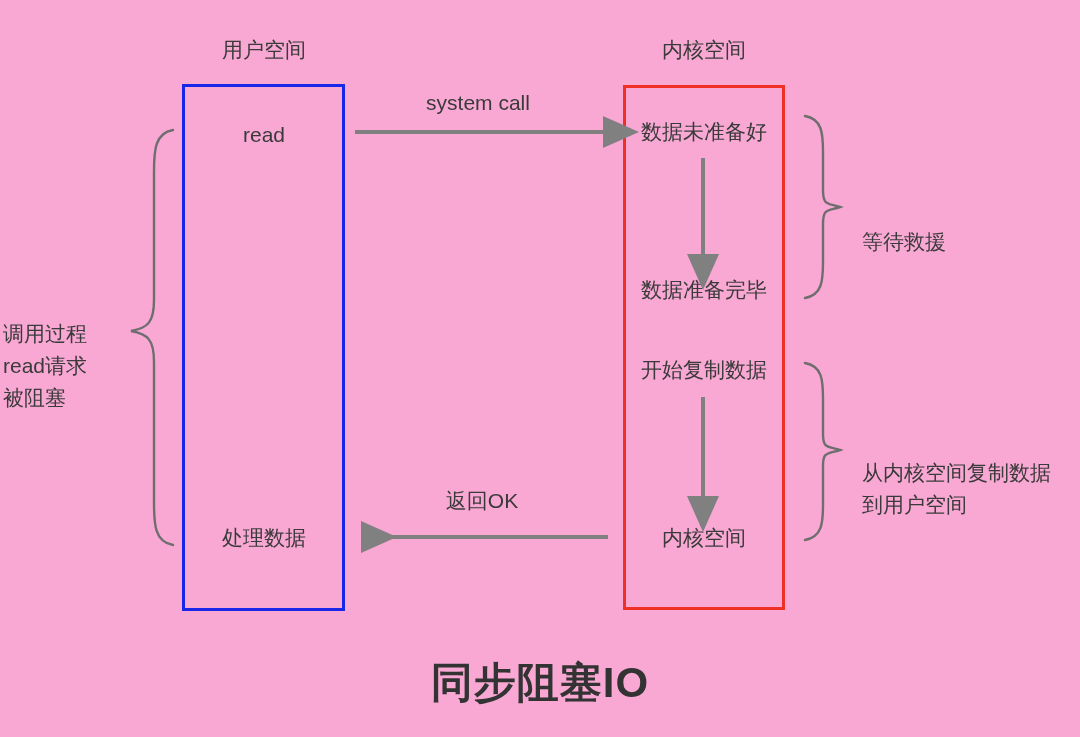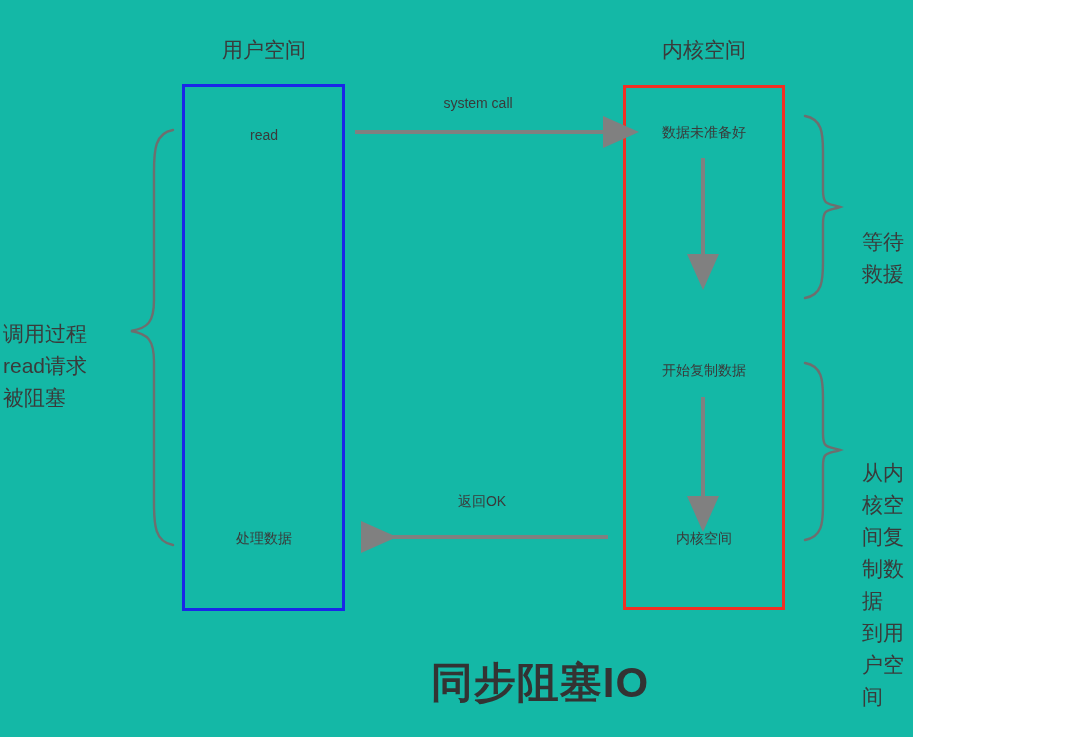--- a/index.html
+++ b/index.html
@@ -2,30 +2,30 @@
 <html><head>
 <meta charset="utf-8">
 <style>
   html, body {
     margin: 0;
     padding: 0;
     background: #ffffff;
   }
   #canvas {
     position: relative;
-    width: 913px;
+    width: 1080px;
     height: 737px;
-    background: #14b8a6;
+    background: #f9a8d4;
     font-family: "Liberation Sans", "DejaVu Sans", sans-serif;
     overflow: hidden;
   }
   .lbl {
     position: absolute;
     color: #3a3a3a;
-    font-size: 14px;
+    font-size: 21px;
     line-height: 30px;
     white-space: pre;
   }
   .lbl.center {
     text-align: center;
     transform: translateX(-50%);
   }
   .hdr {
     position: absolute;
     color: #3a3a3a;
@@ -81,20 +81,21 @@
   <div class="hdr" style="left:264px; top:36px;">用户空间</div>
   <div class="hdr" style="left:704px; top:36px;">内核空间</div>
 
   <div class="box" id="user-space-box" style="left:182px; top:84px; width:163px; height:527px;"></div>
   <div class="box" id="kernel-space-box" style="left:623px; top:85px; width:162px; height:525px;"></div>
 
   <div class="lbl center" style="left:264px; top:120px;">read</div>
   <div class="lbl center" style="left:264px; top:523px;">处理数据</div>
 
   <div class="lbl center" style="left:704px; top:117px;">数据未准备好</div>
+  <div class="lbl center" style="left:704px; top:275px;">数据准备完毕</div>
   <div class="lbl center" style="left:704px; top:355px;">开始复制数据</div>
   <div class="lbl center" style="left:704px; top:523px;">内核空间</div>
 
   <div class="lbl center" style="left:478px; top:88px;">system call</div>
   <div class="lbl center" style="left:482px; top:486px;">返回OK</div>
 
   <div class="multiline" style="left:3px; top:285px; width:115px;">调用过程
 read请求
 被阻塞</div>
   <div class="multiline" style="left:862px; top:193px;">等待救援</div>

